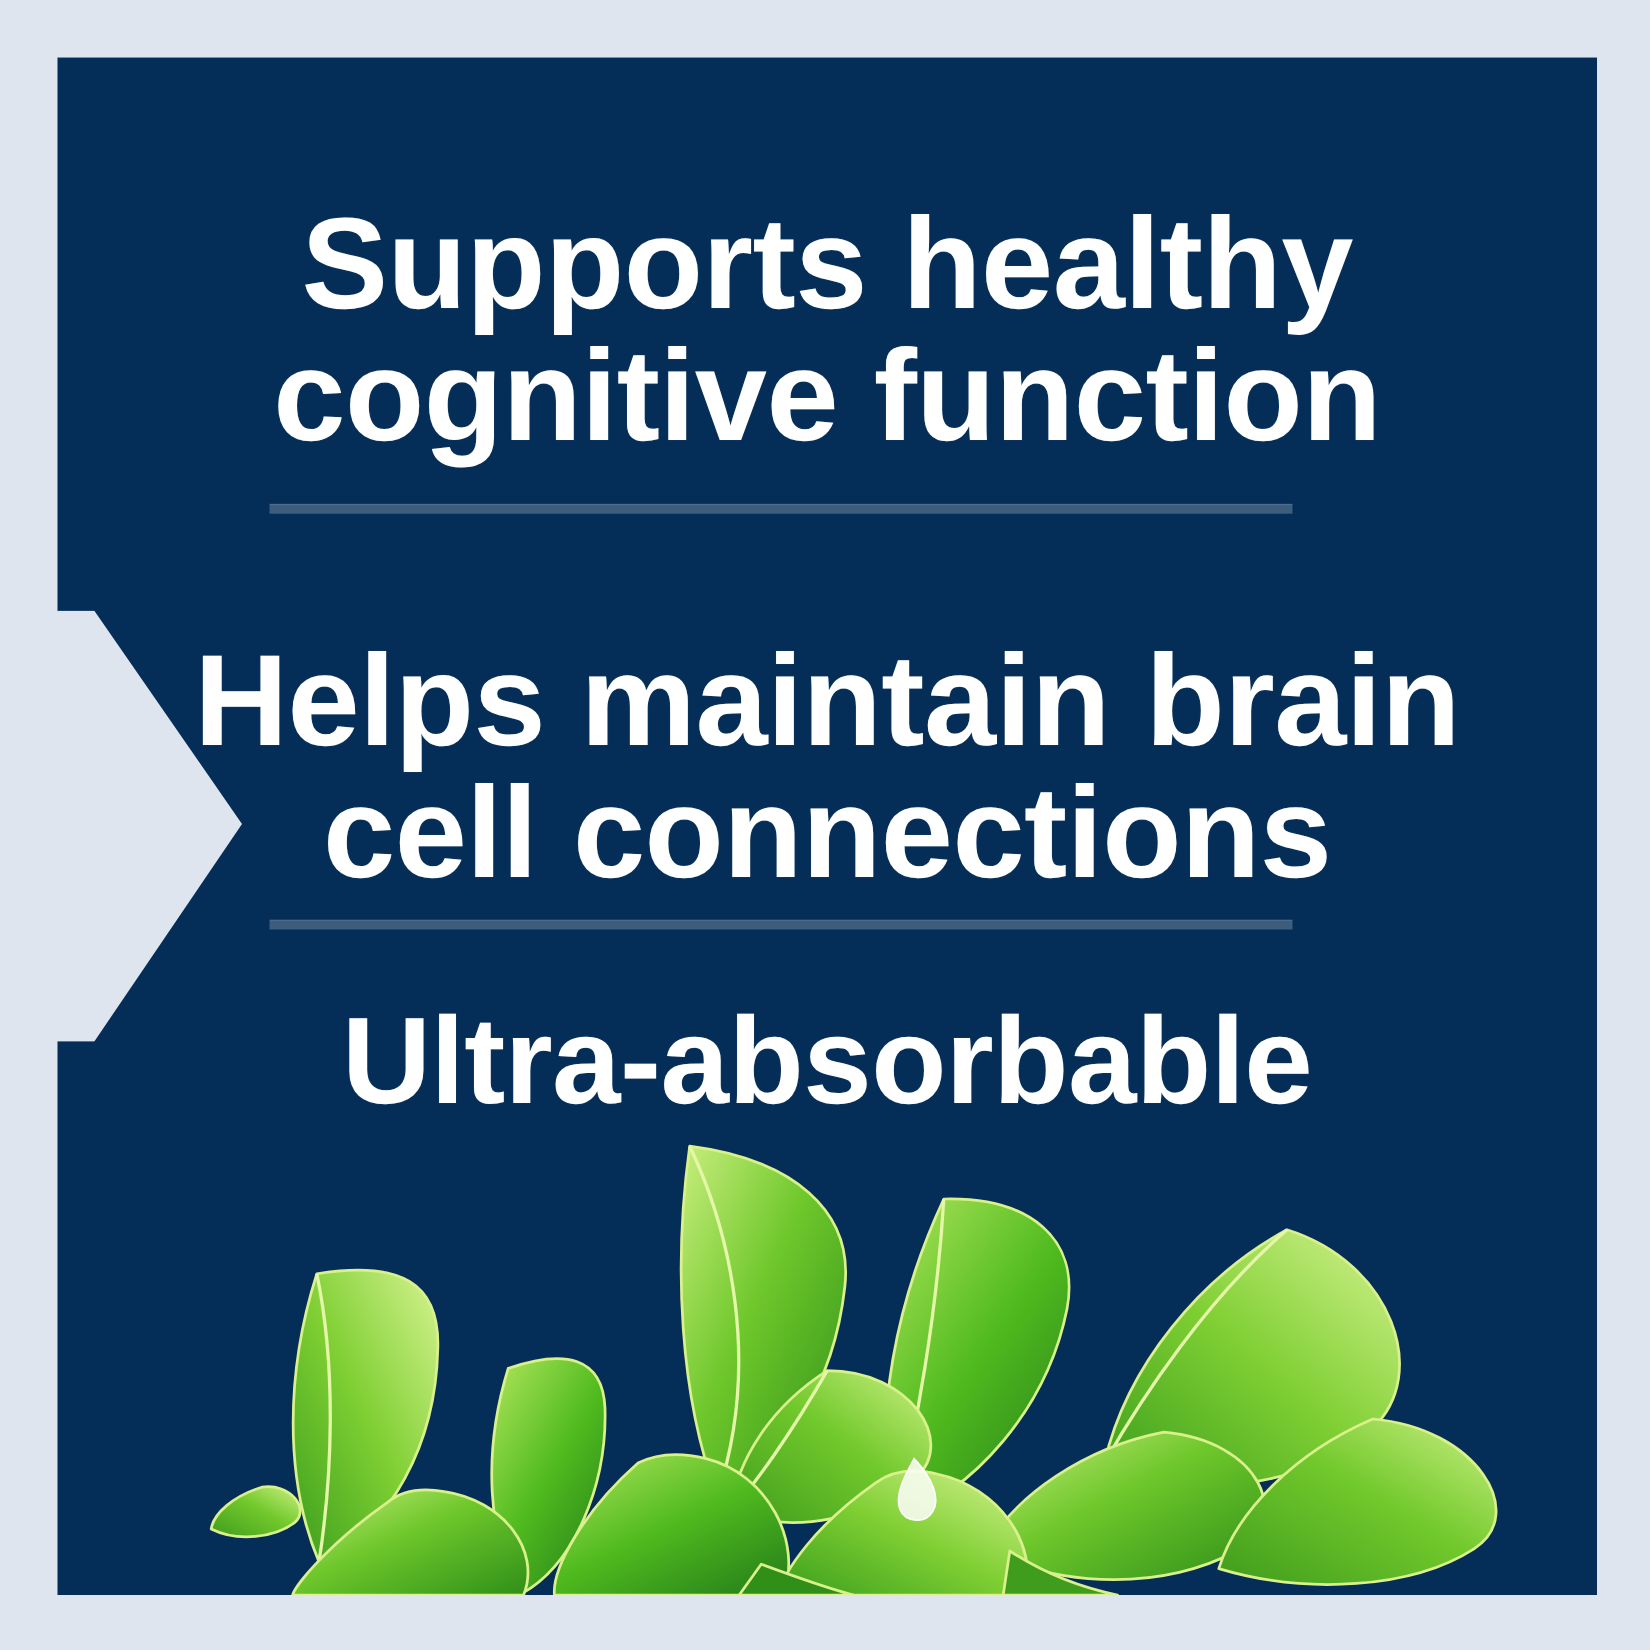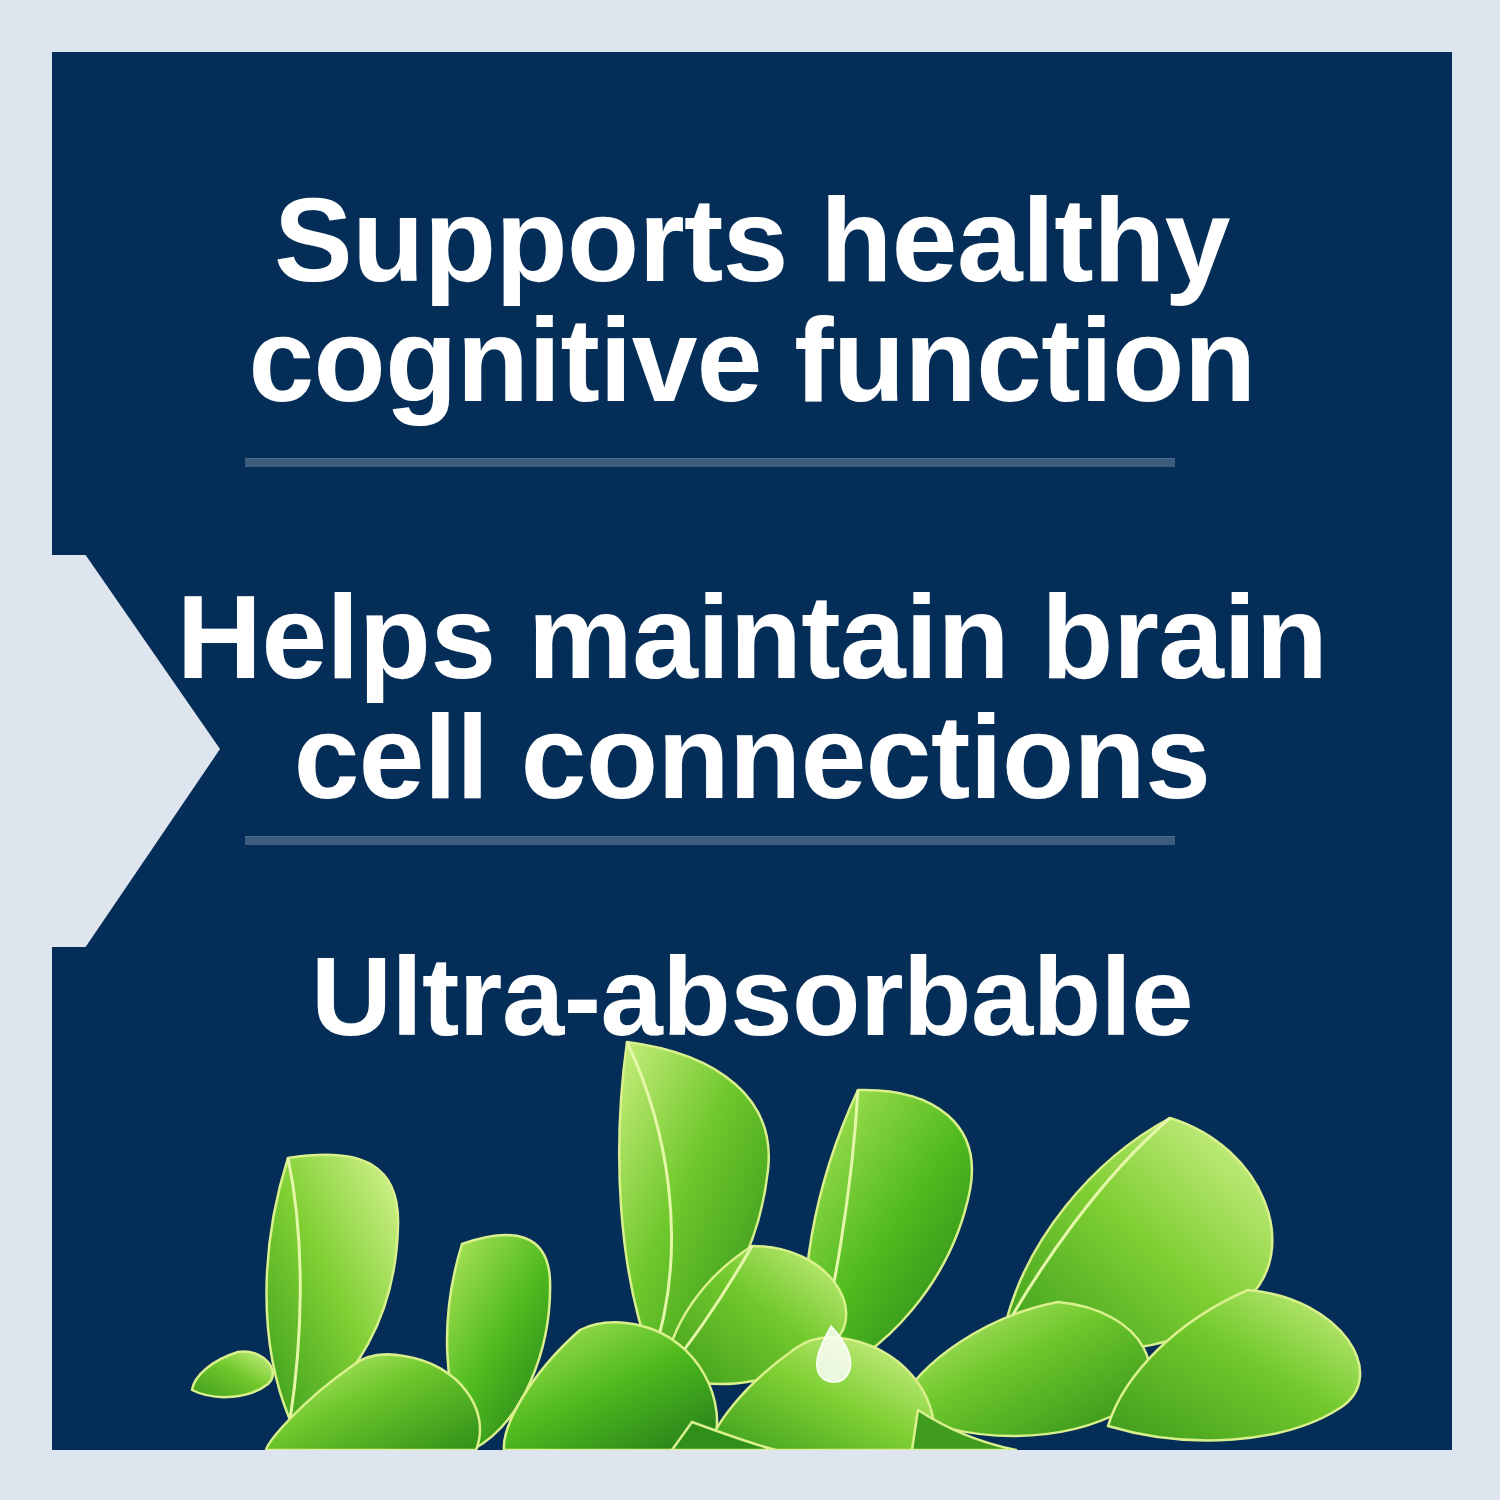--- a/index.html
+++ b/index.html
@@ -93,21 +93,21 @@
     font-weight: bold;
     font-stretch: condensed;
     font-family: "Liberation Sans Narrow", "Liberation Sans", sans-serif;
     letter-spacing: -0.5px;
     line-height: 1.02;
     text-shadow: 0 0 1px rgba(255,255,255,0.25);
   }
 
   #benefit-1 { top: 128px;  font-size: 118px; }
   #benefit-2 { top: 525px;  font-size: 118px; }
-  #benefit-3 { top: 888px;  font-size: 112px; }
+  #benefit-3 { top: 856px;  font-size: 112px; }
 
   .benefit .line { display: block; white-space: nowrap; }
 
   
   .divider {
     position: absolute;
     left: 245px;
     width: 930px;
     height: 9px;
     background: #3d5d7f;

